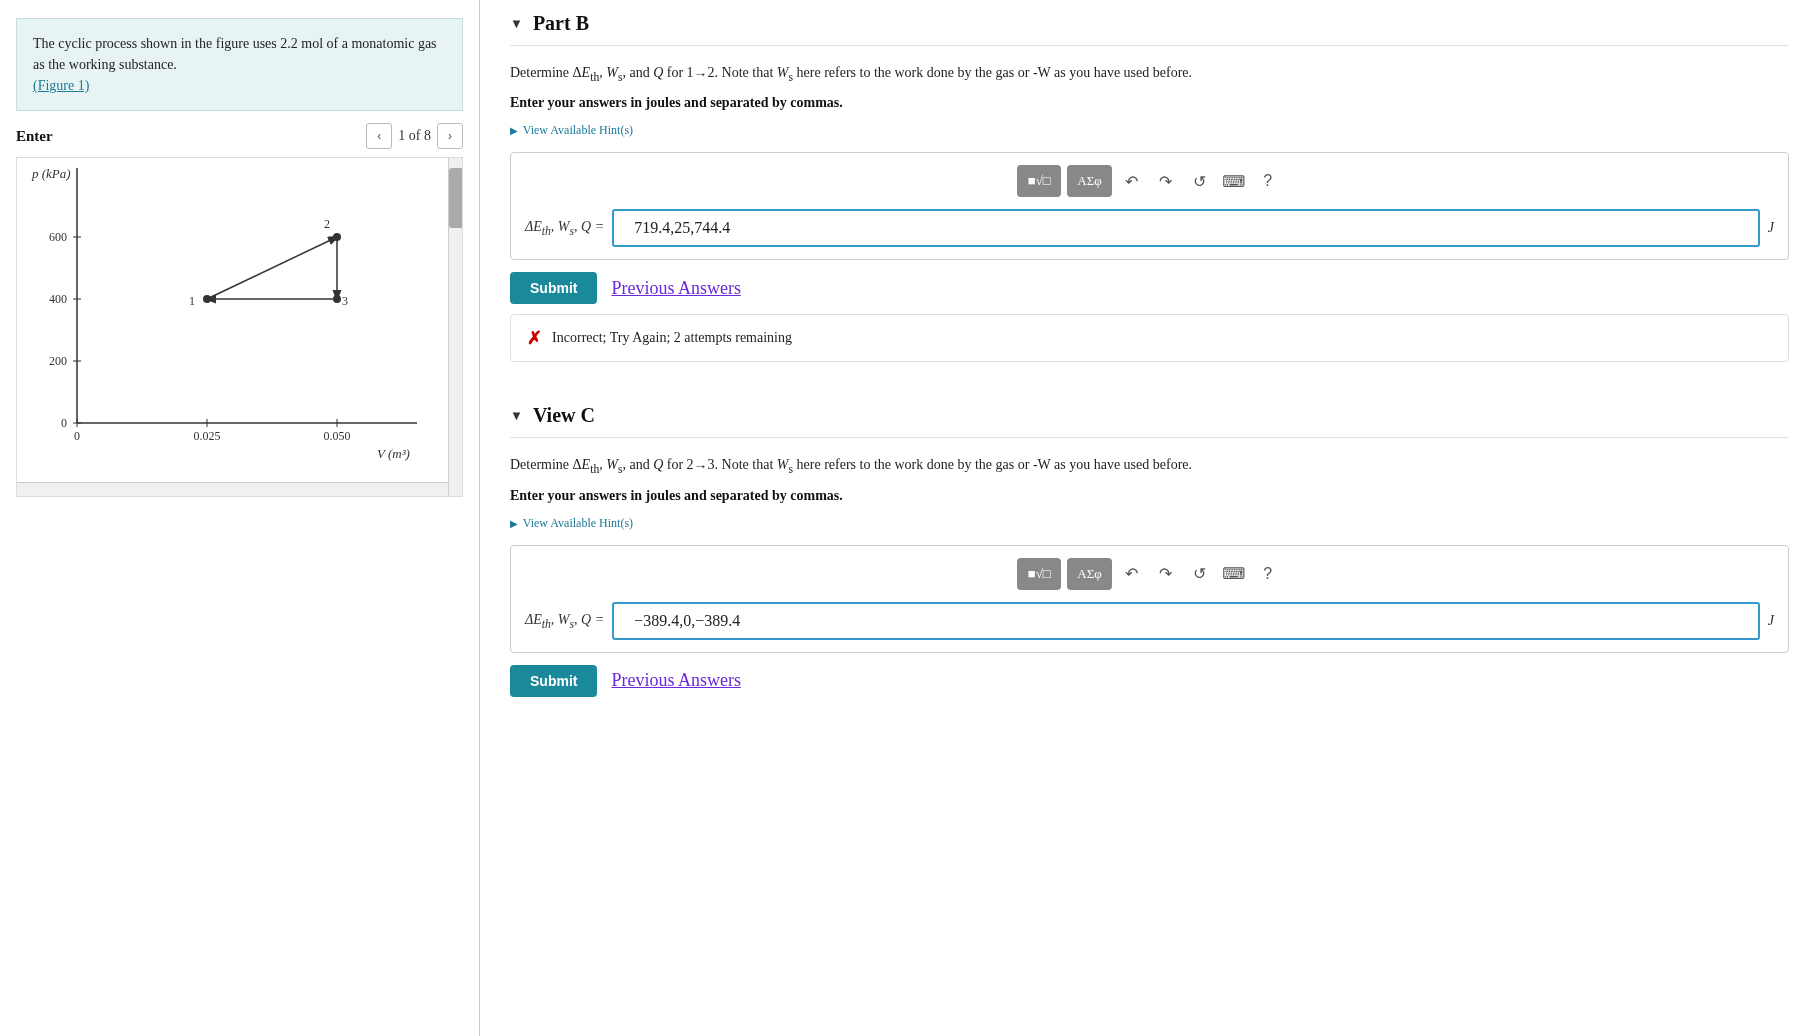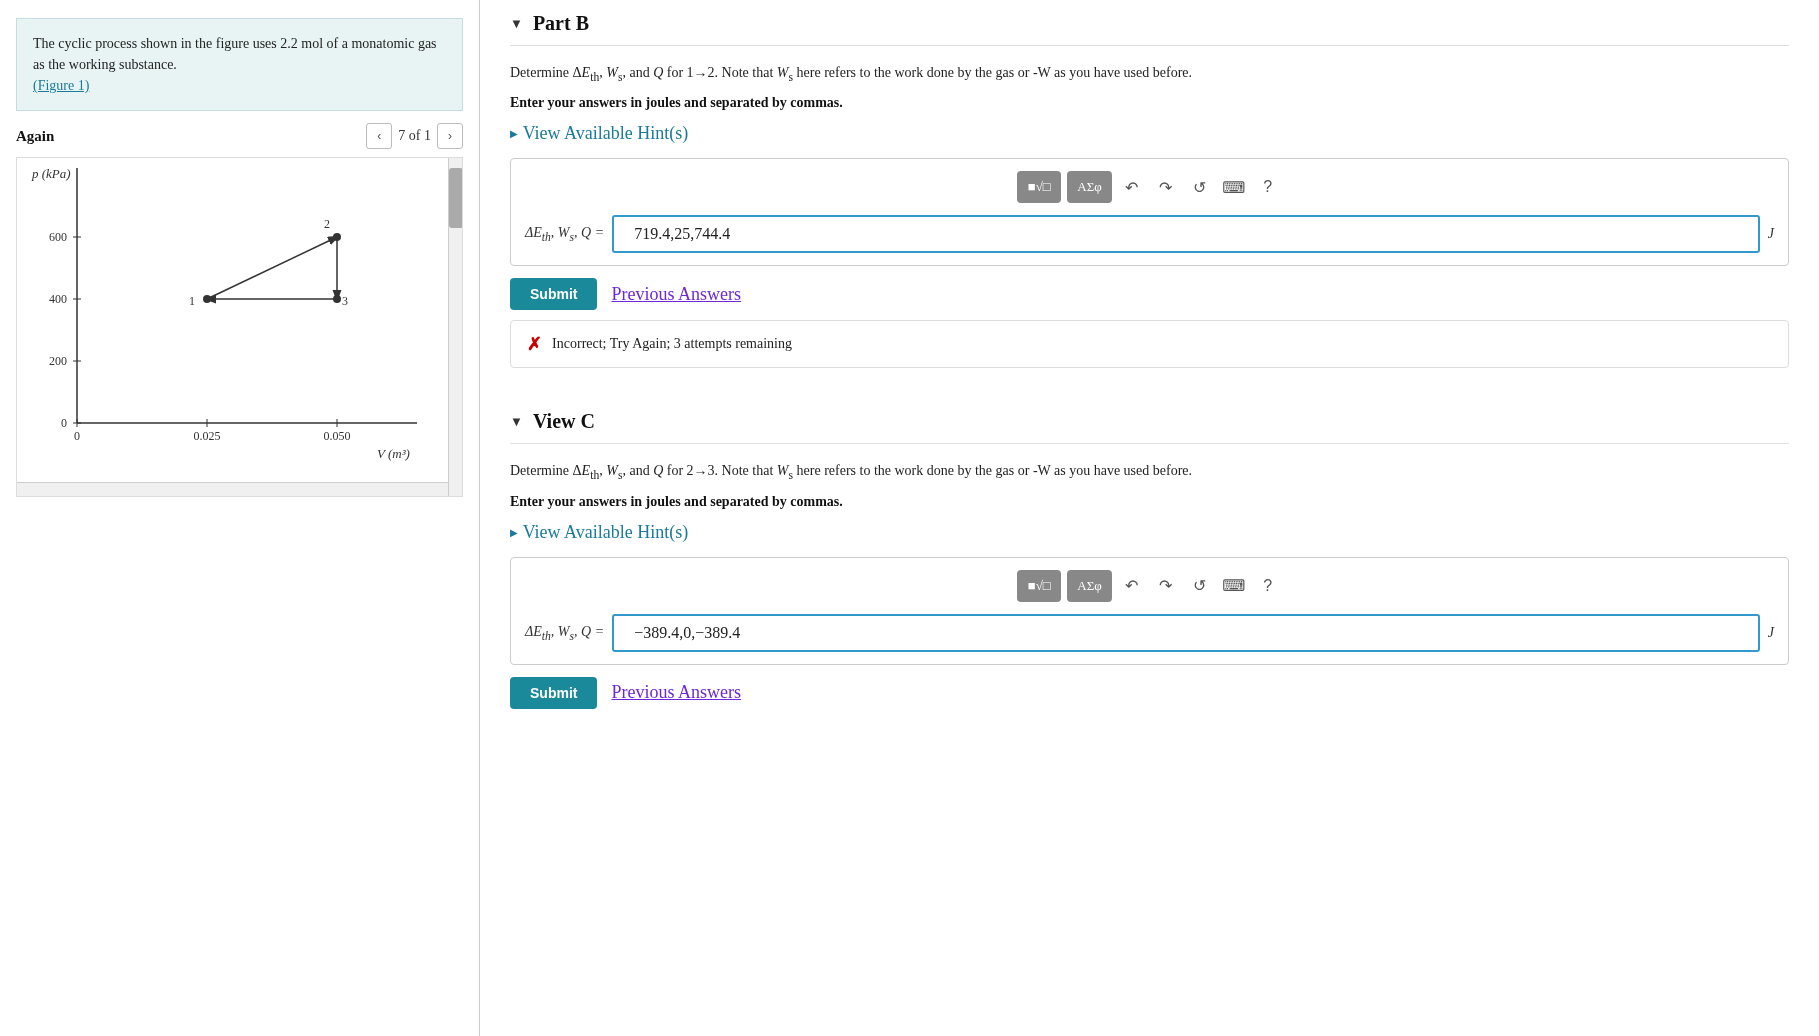--- a/index.html
+++ b/index.html
@@ -154,21 +154,21 @@
     .part-instruction {
       font-weight: bold;
       font-size: 14px;
       color: #111;
       margin-bottom: 12px;
     }
 
     .hint-link {
       color: #1a7a9a;
       text-decoration: none;
-      font-size: 18px;
+      font-size: 12px;
       display: flex;
       align-items: center;
       gap: 5px;
       margin-bottom: 14px;
       cursor: pointer;
     }
 
     .hint-link:before {
       content: '▶';
       font-size: 10px;
@@ -302,24 +302,24 @@
 
 <div class="left-panel">
   <div class="problem-box">
     <span>The cyclic process shown in the figure uses 2.2 mol of a monatomic gas as the working substance.</span>
     <br>
     <a>(Figure 1)</a>
   </div>
 
   <div class="figure-section">
     <div class="figure-header">
-      <span class="figure-title">Again</span>
+      <span class="figure-title">Enter</span>
       <div class="figure-nav">
         <button class="nav-btn">‹</button>
-        <span class="nav-count">7 of 1</span>
+        <span class="nav-count">1 of 8</span>
         <button class="nav-btn">›</button>
       </div>
     </div>
 
     <div class="figure-container">
 
       <svg width="440" height="320" style="position:absolute; left:0; top:0;">
 
         <line x1="60" y1="10" x2="60" y2="265" stroke="#333" stroke-width="1.5"></line>
         <line x1="60" y1="265" x2="400" y2="265" stroke="#333" stroke-width="1.5"></line>
@@ -409,21 +409,21 @@
       </div>
     </div>
 
     <div class="submit-row">
       <button class="submit-btn">Submit</button>
       <a class="prev-answers-link">Previous Answers</a>
     </div>
 
     <div class="error-box">
       <span class="error-icon">✗</span>
-      <span>Incorrect; Try Again; 3 attempts remaining</span>
+      <span>Incorrect; Try Again; 2 attempts remaining</span>
     </div>
   </div>
 
   <div class="part-section">
     <div class="part-header">
       <span class="collapse-arrow">▼</span>
       <span class="part-title">View C</span>
     </div>
 
     <p class="part-description">

